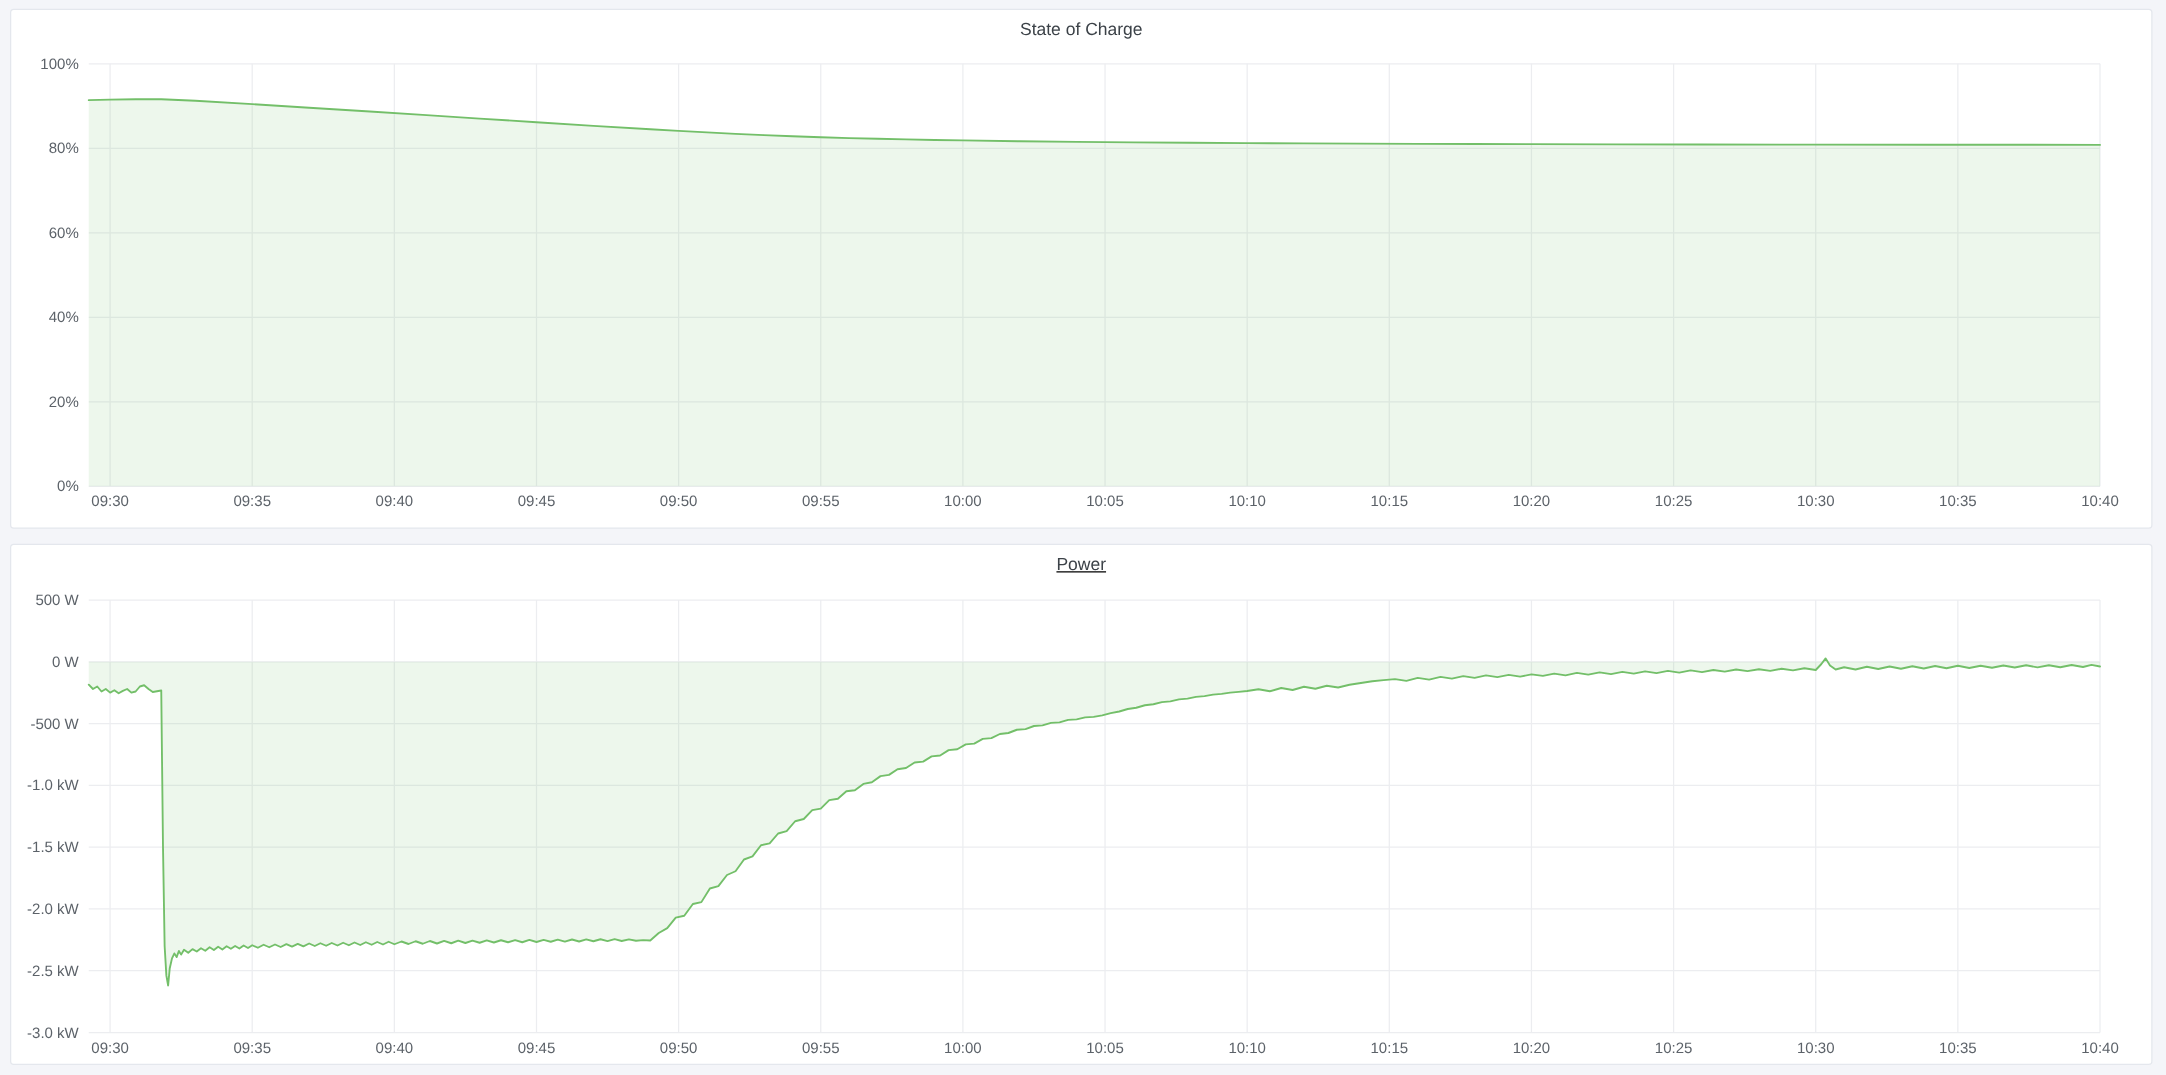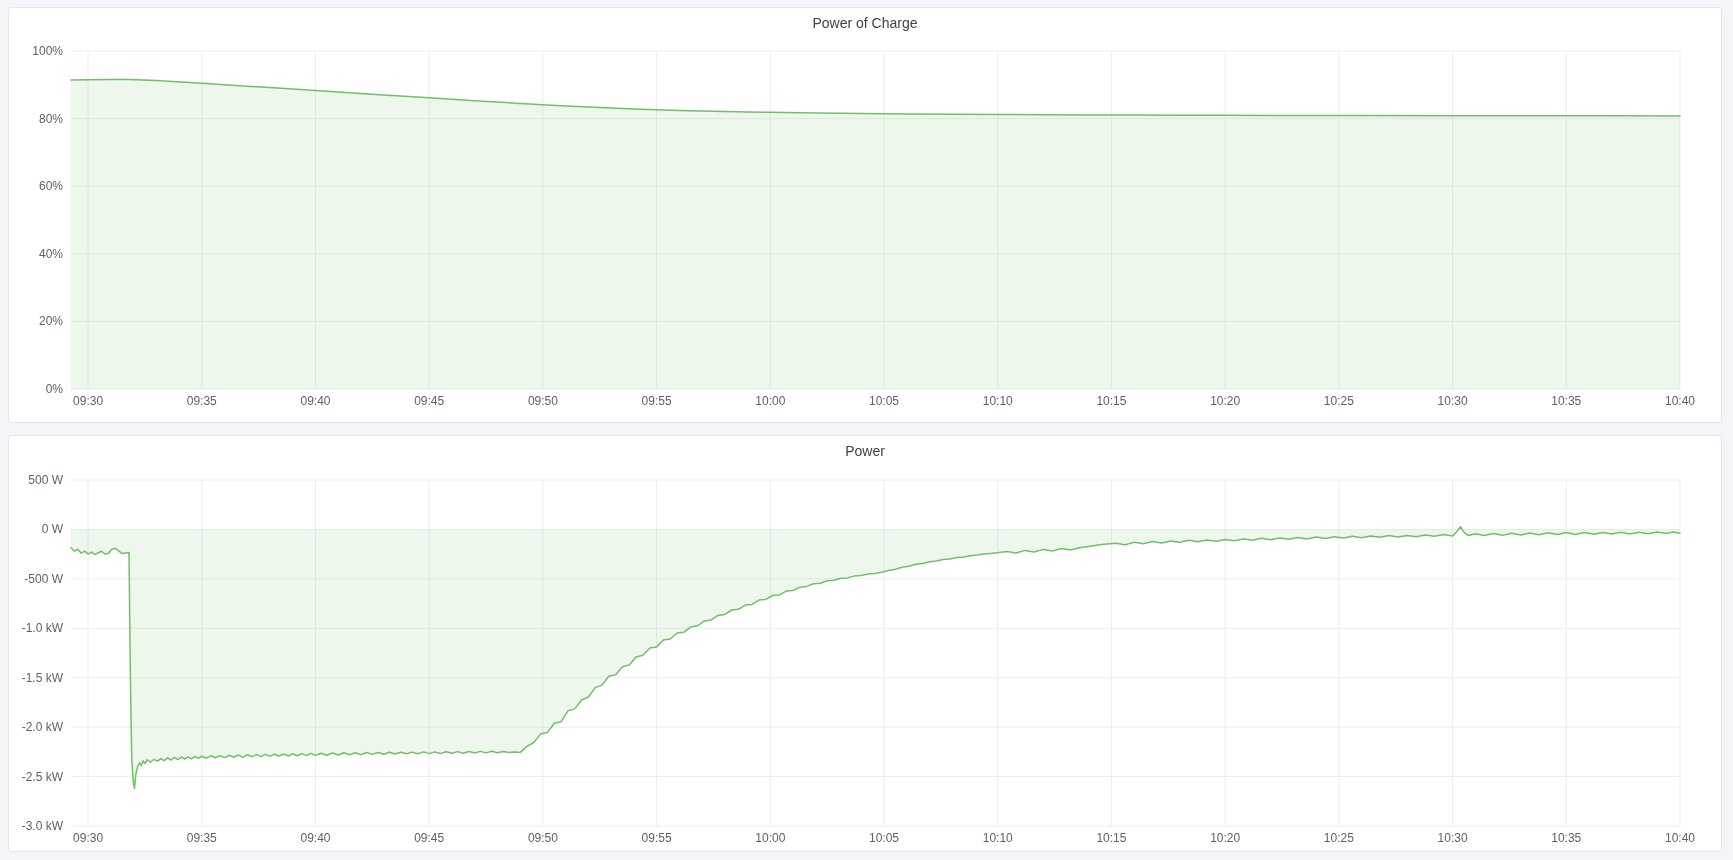--- a/index.html
+++ b/index.html
@@ -11,42 +11,42 @@
   }
   .dashboard{position:relative;width:1733px;height:860px;}
   .panel{
     position:absolute;left:8px;width:1714px;
     background:#ffffff;
     border:1px solid #e4e7ed;
     border-radius:3px;
     box-sizing:border-box;
   }
   .panel-soc{top:7px;height:416px;}
-  .panel-power{top:435px;height:417px;}
+  .panel-power{top:435px;height:417px;text-decoration:underline;}
   .panel-title{
     margin:0;height:28px;line-height:30px;
     text-align:center;
     font-size:14px;font-weight:500;color:#3c4248;
   }
   svg.chart{display:block;width:1712px;}
   .panel-soc svg.chart{height:384px;}
   .panel-power svg.chart{height:385px;}
   svg.chart text{
     font-family:"Liberation Sans",sans-serif;
     font-size:12px;
     fill:#5c6269;
   }
 </style>
 </head>
 <body>
 
 <div class="dashboard">
 
   <section class="panel panel-soc">
-    <h2 class="panel-title">Power of Charge</h2>
+    <h2 class="panel-title">State of Charge</h2>
     <svg class="chart" xmlns="http://www.w3.org/2000/svg" viewBox="0 0 1712 384">
         <line x1="62" y1="15" x2="1671" y2="15" stroke="#ecedf0" stroke-width="1"></line>
         <text x="54" y="19" text-anchor="end">100%</text>
         <line x1="62" y1="82.60000000000001" x2="1671" y2="82.60000000000001" stroke="#ecedf0" stroke-width="1"></line>
         <text x="54" y="86.60000000000001" text-anchor="end">80%</text>
         <line x1="62" y1="150.20000000000002" x2="1671" y2="150.20000000000002" stroke="#ecedf0" stroke-width="1"></line>
         <text x="54" y="154.20000000000002" text-anchor="end">60%</text>
         <line x1="62" y1="217.79999999999998" x2="1671" y2="217.79999999999998" stroke="#ecedf0" stroke-width="1"></line>
         <text x="54" y="221.79999999999998" text-anchor="end">40%</text>
         <line x1="62" y1="285.40000000000003" x2="1671" y2="285.40000000000003" stroke="#ecedf0" stroke-width="1"></line>

